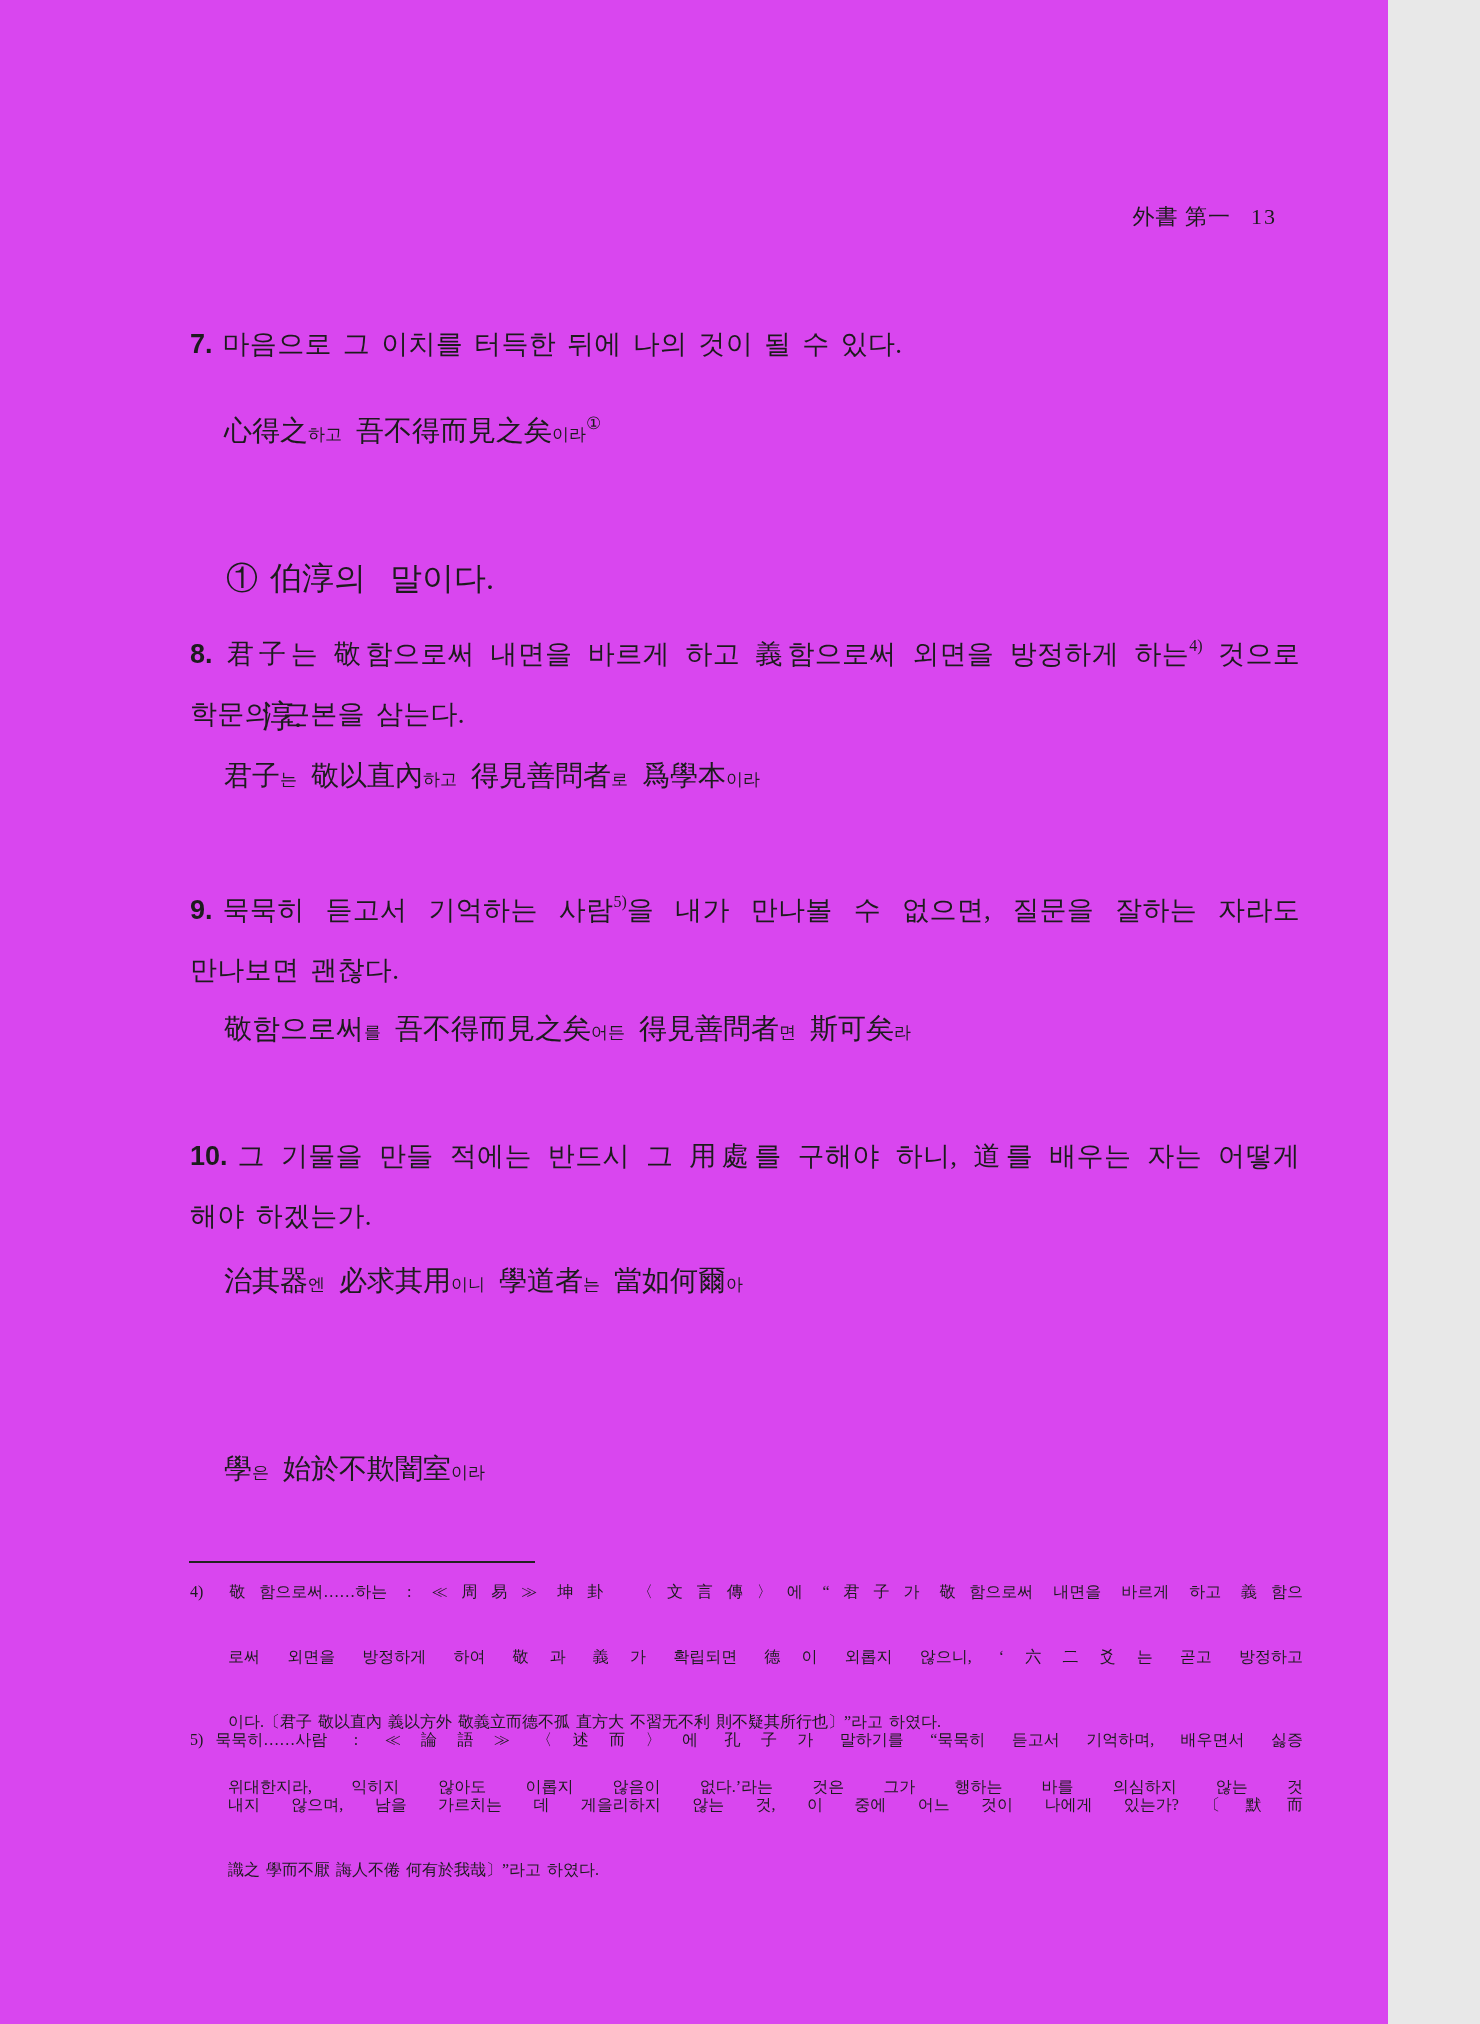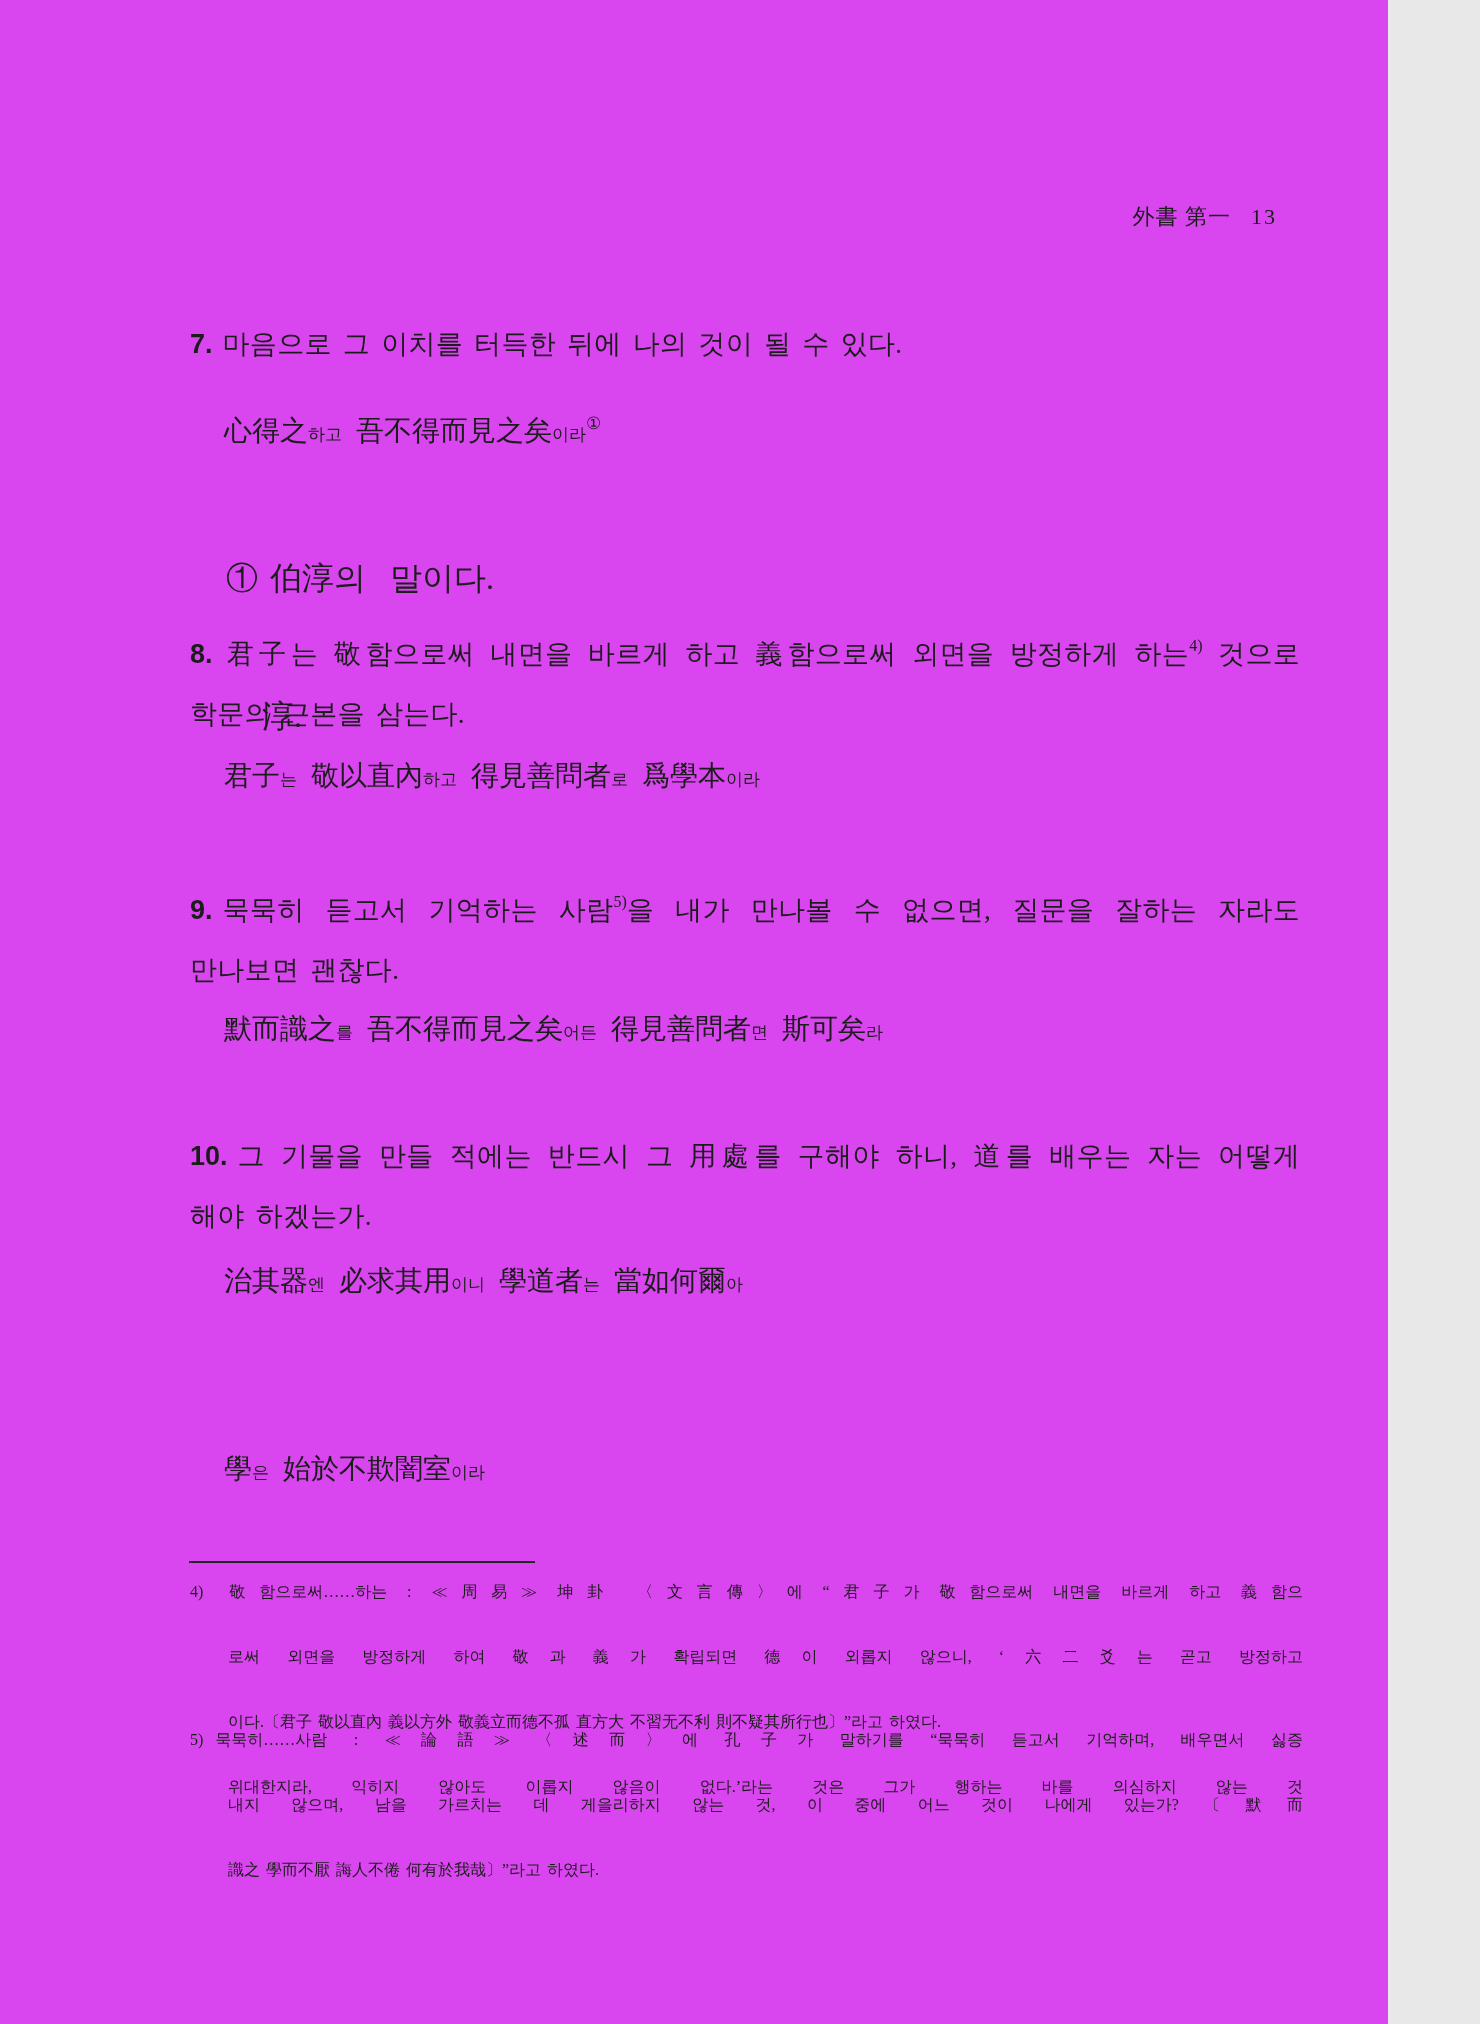--- a/index.html
+++ b/index.html
@@ -86,21 +86,21 @@
   <div class="item" style="top:616px">
     <div class="bline justify"><span class="num">8.</span><span><span class="run-k">君子는 敬함으로써 내면을 바르게 하고 義함으로써 외면을 방정하게 하는</span><span class="run-sup">4)</span><span class="run-k"> 것으로</span></span></div>
     <div class="bline"><span class="run-k">학문의 근본을 삼는다.</span></div>
   </div>
   <div class="hanmun" style="top:756px"><span class="run-h">君子</span><span class="run-s">는</span><span class="run-h"> 敬以直內</span><span class="run-s">하고</span><span class="run-h"> 得見善問者</span><span class="run-s">로</span><span class="run-h"> 爲學本</span><span class="run-s">이라</span></div>
 
   <div class="item" style="top:872px">
     <div class="bline justify"><span class="num">9.</span><span><span class="run-k">묵묵히 듣고서 기억하는 사람</span><span class="run-sup">5)</span><span class="run-k">을 내가 만나볼 수 없으면, 질문을 잘하는 자라도</span></span></div>
     <div class="bline"><span class="run-k">만나보면 괜찮다.</span></div>
   </div>
-  <div class="hanmun" style="top:1009px"><span class="run-h">默而識之</span><span class="run-s">를</span><span class="run-h"> 吾不得而見之矣</span><span class="run-s">어든</span><span class="run-h"> 得見善問者</span><span class="run-s">면</span><span class="run-h"> 斯可矣</span><span class="run-s">라</span></div>
+  <div class="hanmun" style="top:1009px"><span class="run-h">敬함으로써</span><span class="run-s">를</span><span class="run-h"> 吾不得而見之矣</span><span class="run-s">어든</span><span class="run-h"> 得見善問者</span><span class="run-s">면</span><span class="run-h"> 斯可矣</span><span class="run-s">라</span></div>
 
   <div class="item" style="top:1126px">
     <div class="bline justify"><span class="num">10.</span><span><span class="run-k">그 기물을 만들 적에는 반드시 그 用處를 구해야 하니, 道를 배우는 자는 어떻게</span></span></div>
     <div class="bline"><span class="run-k">해야 하겠는가.</span></div>
   </div>
   <div class="hanmun" style="top:1261px"><span class="run-h">治其器</span><span class="run-s">엔</span><span class="run-h"> 必求其用</span><span class="run-s">이니</span><span class="run-h"> 學道者</span><span class="run-s">는</span><span class="run-h"> 當如何爾</span><span class="run-s">아</span></div>
 
   <div class="hanmun" style="top:1449px"><span class="run-h">學</span><span class="run-s">은</span><span class="run-h"> 始於不欺闇室</span><span class="run-s">이라</span></div>
 
   <div class="fn-rule"></div>

